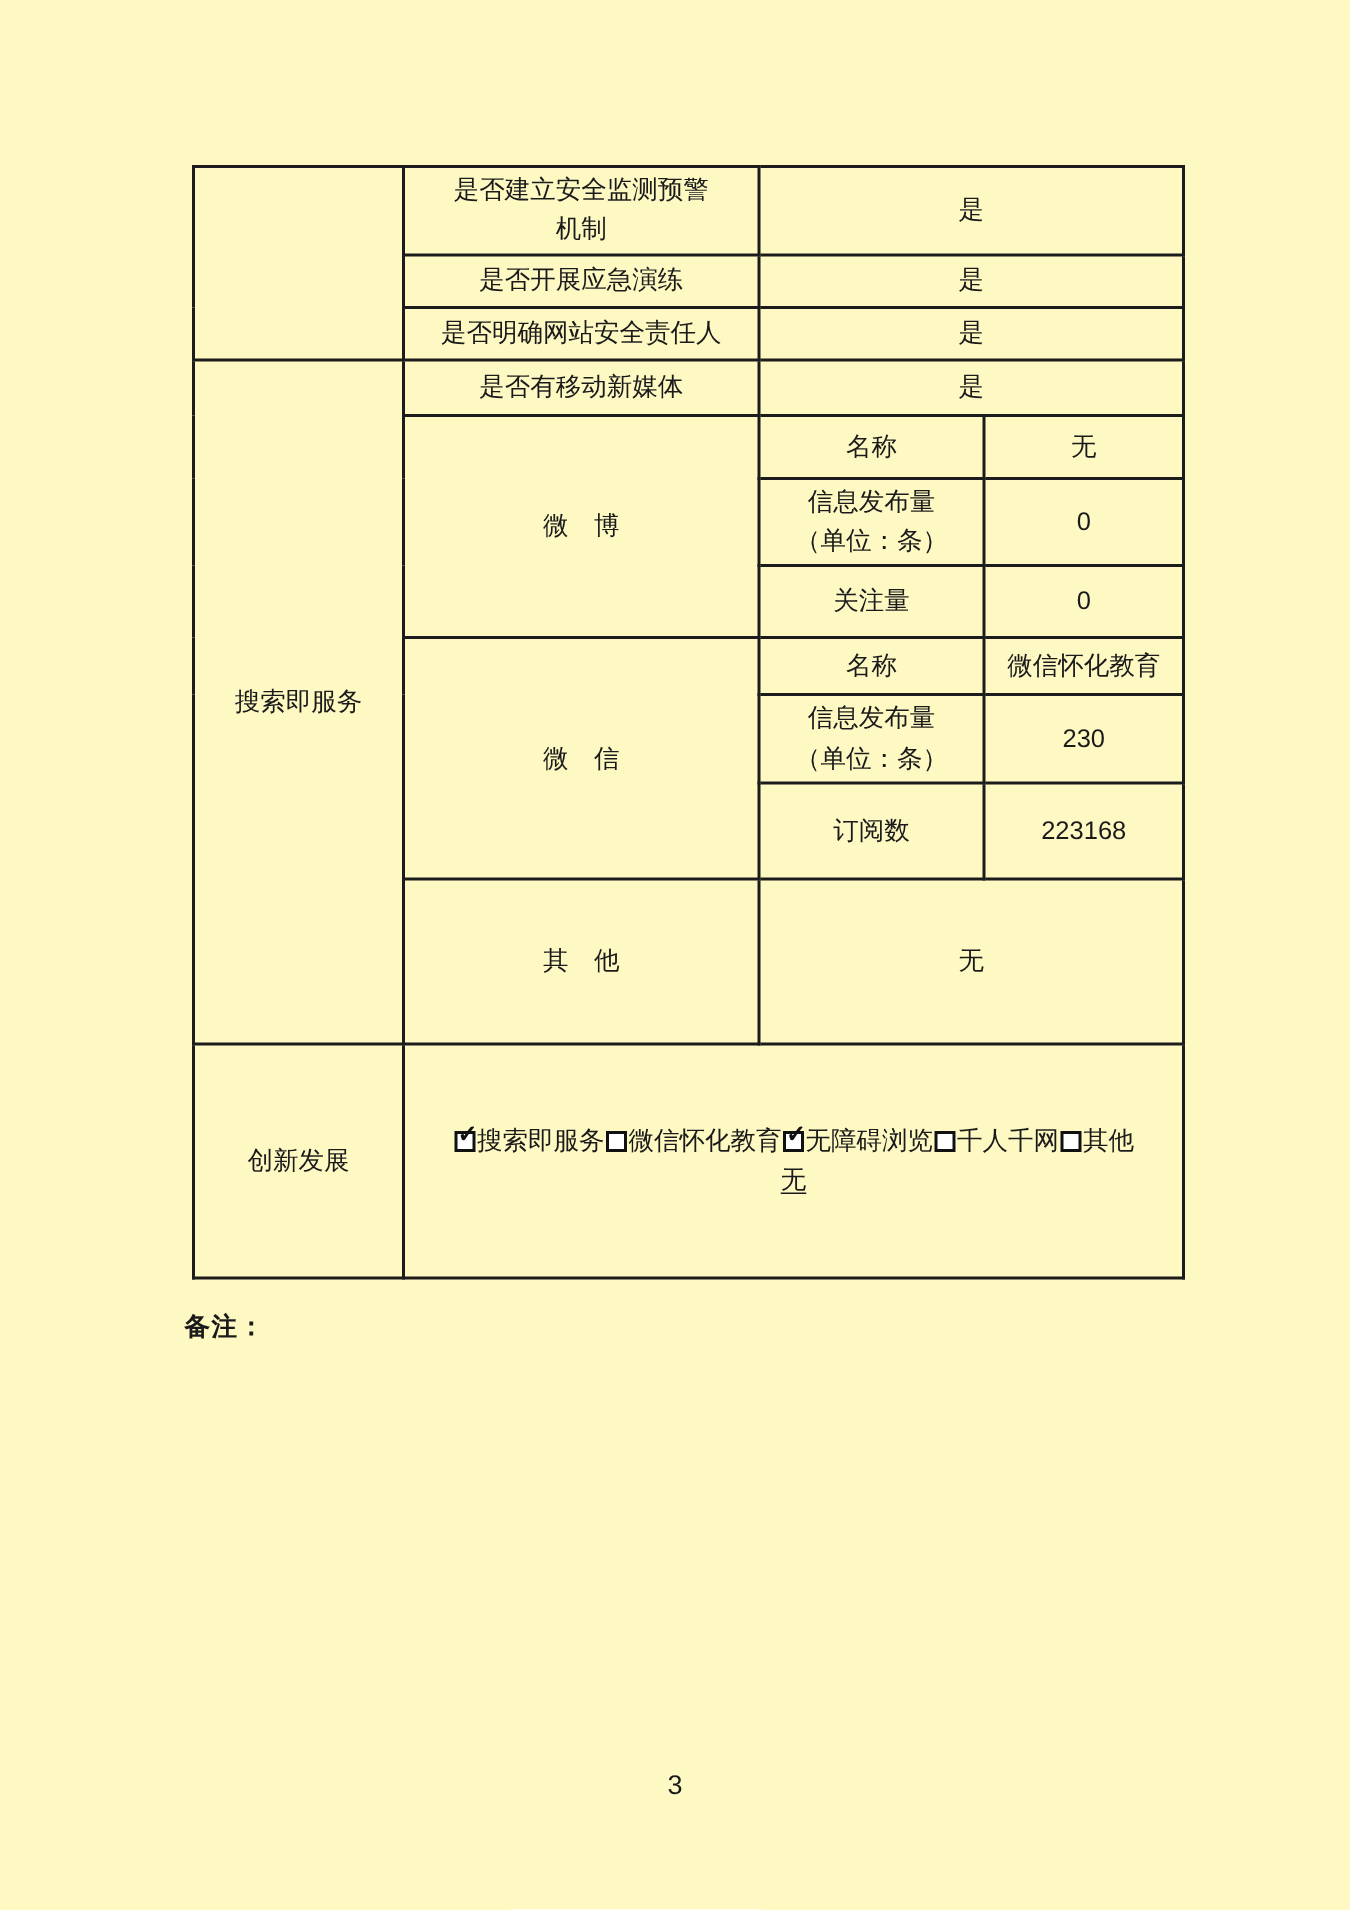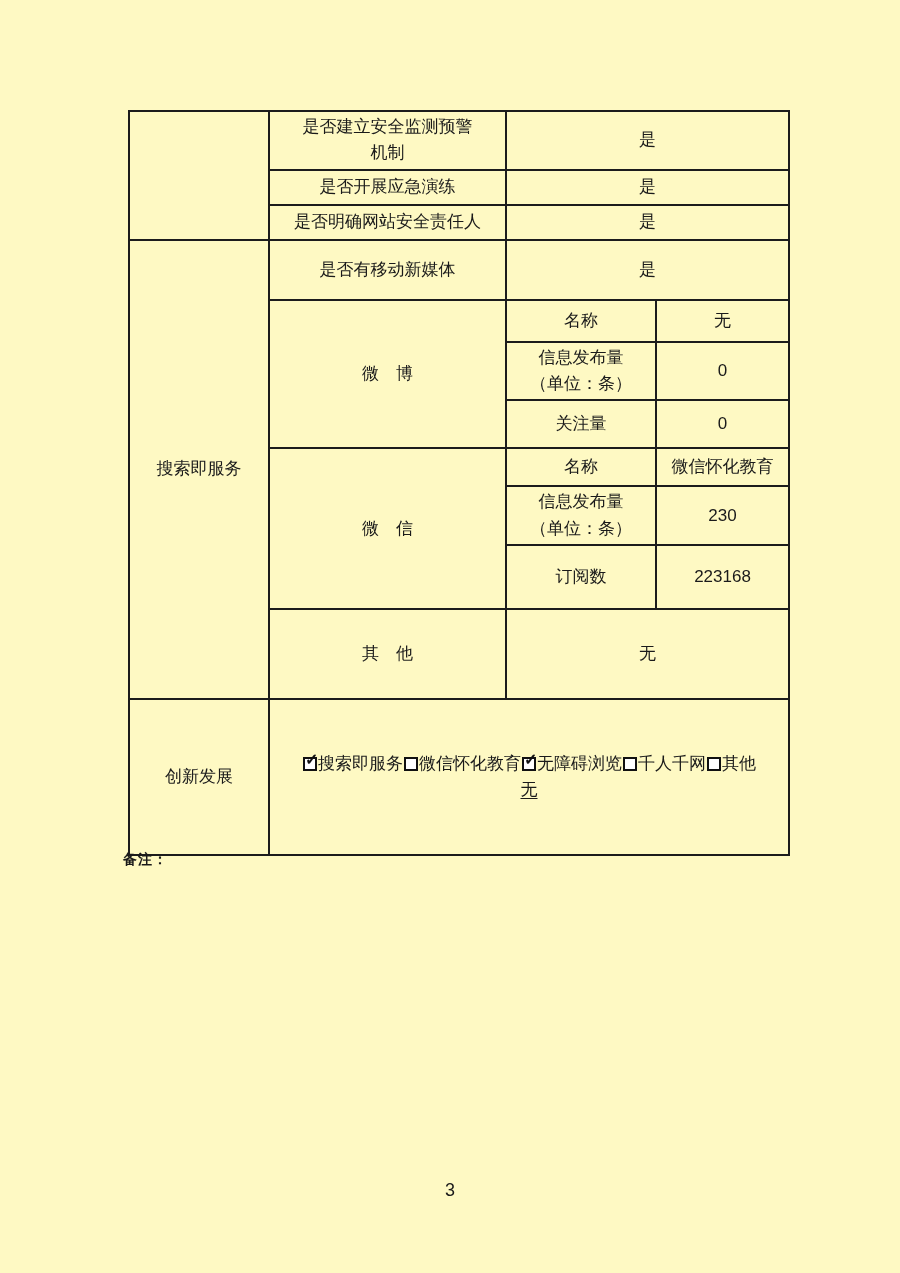--- a/index.html
+++ b/index.html
@@ -56,22 +56,22 @@
     left: 0px;
     top: -11px;
     font-size: 16px;
     font-weight: bold;
     color: #111111;
   }
   .underlined { text-decoration: underline; text-underline-offset: 3px; }
   .remarks {
     position: absolute;
     left: 123px;
-    top: 851px;
-    font-size: 14px;
+    top: 873px;
+    font-size: 17px;
     font-weight: bold;
     letter-spacing: 1px;
   }
   .page-number {
     position: absolute;
     left: 0;
     top: 1180px;
     width: 100%;
     text-align: center;
     font-size: 18px;
@@ -102,21 +102,21 @@
       <td style="height:35px">是否开展应急演练</td>
       <td colspan="2">是</td>
     </tr>
     <tr>
       <td style="height:35px">是否明确网站安全责任人</td>
       <td colspan="2">是</td>
     </tr>
 
     <tr>
       <td rowspan="8">搜索即服务</td>
-      <td style="height:60px">是否有移动新媒体</td>
+      <td style="height:37px">是否有移动新媒体</td>
       <td colspan="2">是</td>
     </tr>
 
     <tr>
       <td rowspan="3">微　博</td>
       <td style="height:42px">名称</td>
       <td>无</td>
     </tr>
     <tr>
       <td style="height:55px">
@@ -141,21 +141,21 @@
         <div>（单位：条）</div>
       </td>
       <td>230</td>
     </tr>
     <tr>
       <td style="height:64px">订阅数</td>
       <td>223168</td>
     </tr>
 
     <tr>
-      <td style="height:90px">其　他</td>
+      <td style="height:110px">其　他</td>
       <td colspan="2">无</td>
     </tr>
 
     <tr>
       <td style="height:156px">创新发展</td>
       <td colspan="3" class="checkbox-cell">
         <div>
           <span><span class="cb checked"></span><span>搜索即服务</span></span><span><span class="cb"></span><span>微信怀化教育</span></span><span><span class="cb checked"></span><span>无障碍浏览</span></span><span><span class="cb"></span><span>千人千网</span></span><span><span class="cb"></span><span>其他</span></span>
         </div>
         <div>

